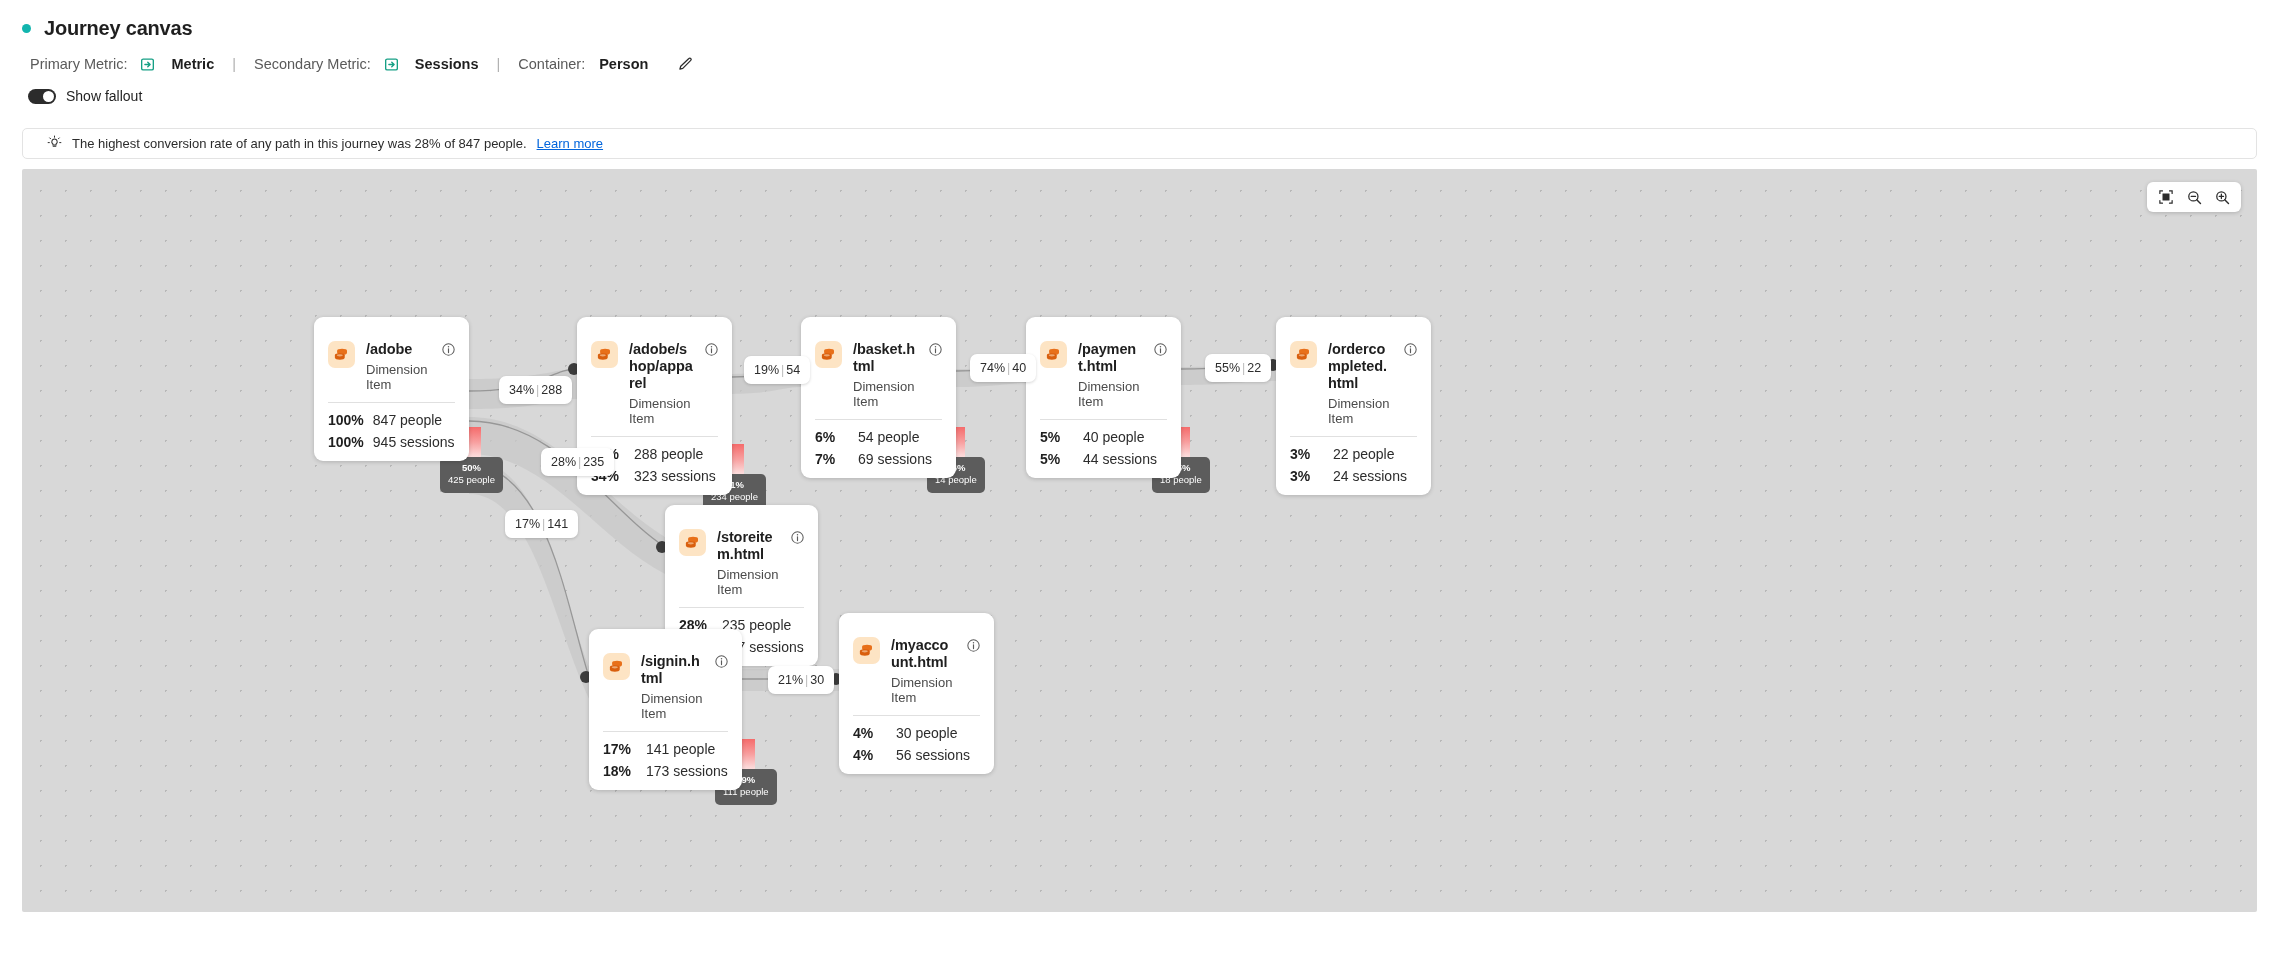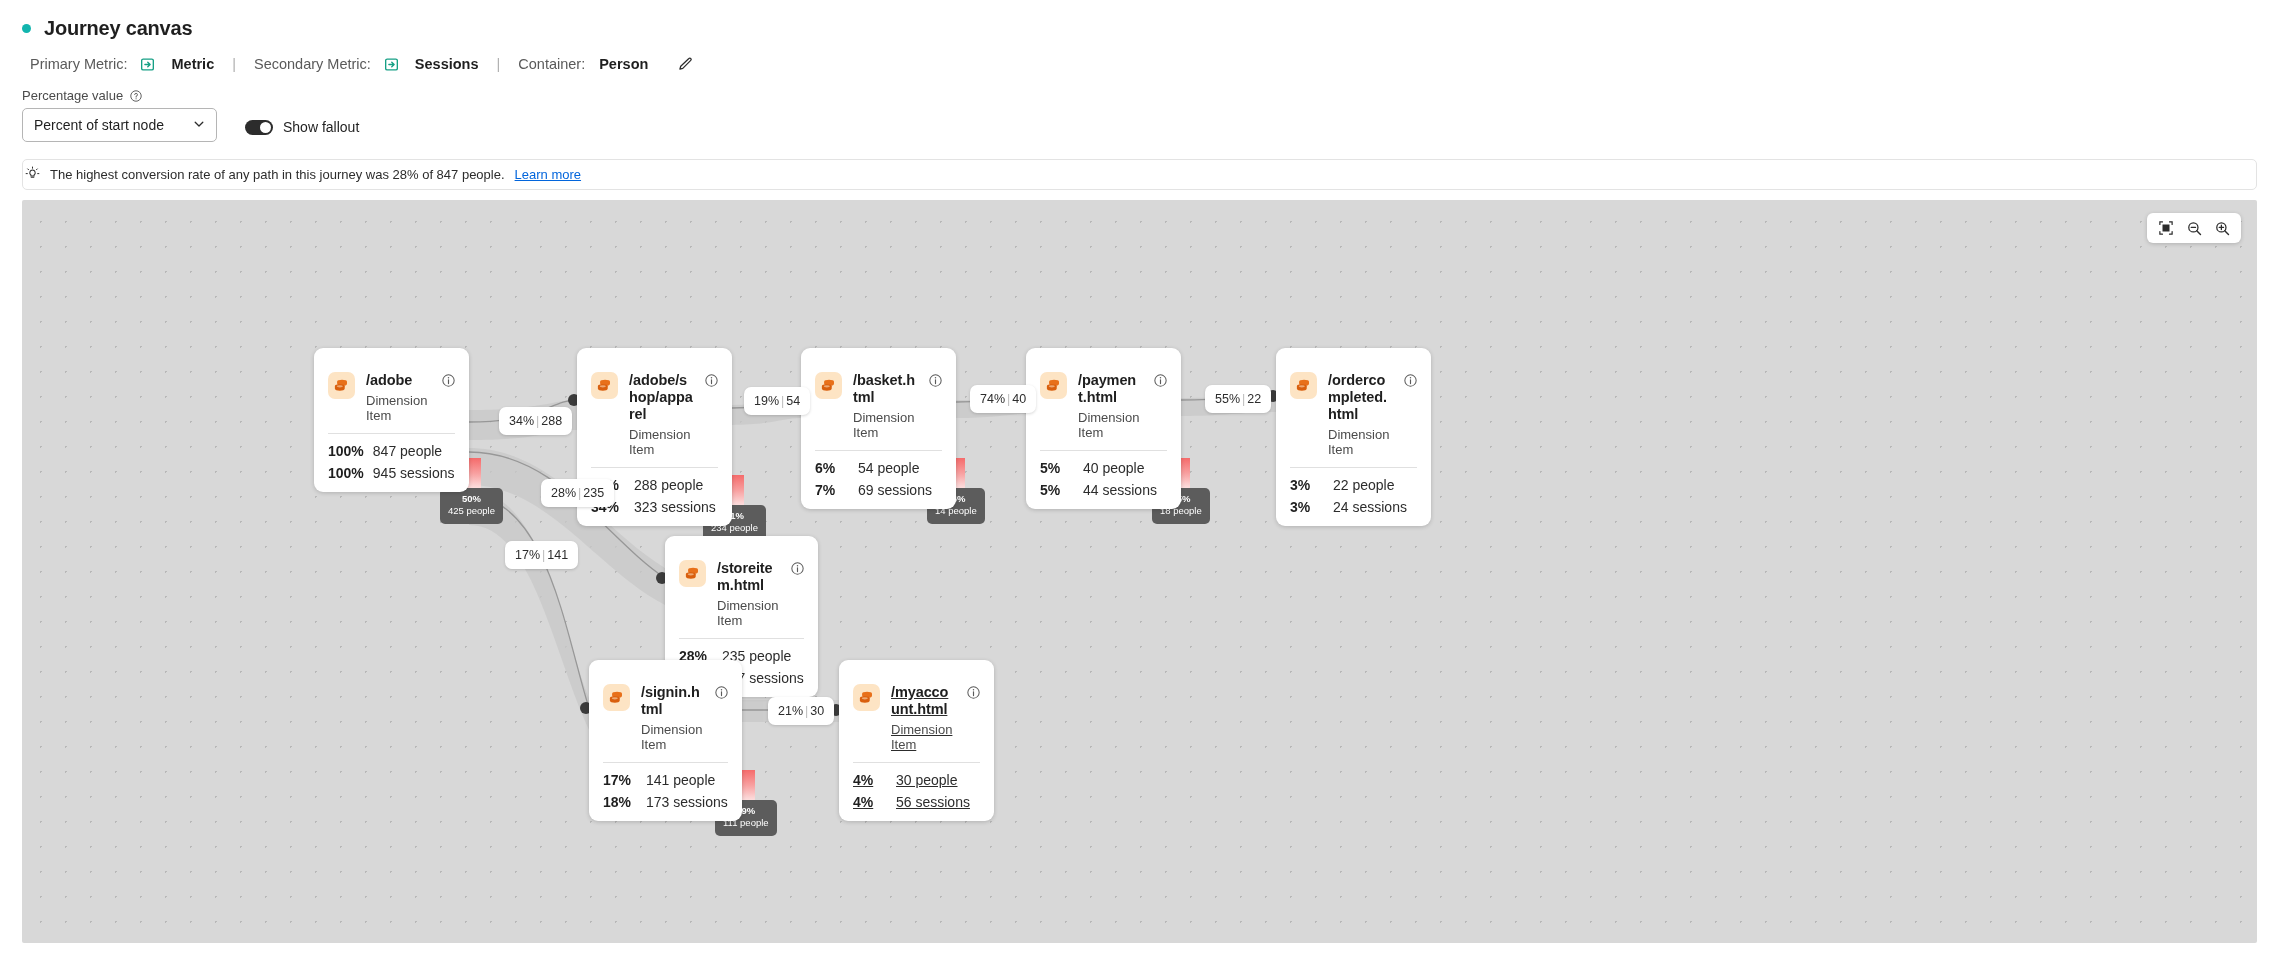--- a/index.html
+++ b/index.html
@@ -79,21 +79,21 @@
   }
   .toggle-label { font-size: 14px; color: #1f1f1f; }
 
   
   .info-banner {
     margin: 17px 22px 0 22px;
     height: 31px;
     border: 1px solid #e3e3e3; border-radius: 5px;
     background: #fff;
     display: flex; align-items: center; gap: 10px;
-    padding: 0 2px;
+    padding: 0 24px;
     font-size: 13px; color: #2c2c2c;
   }
   .banner-link { color: #0265dc; text-decoration: underline; cursor: pointer; }
 
   
   .canvas {
     position: relative;
     margin: 10px 22px 0 22px;
     height: 743px;
     background-color: #d8d8d8;
@@ -213,40 +213,20 @@
   <span class="lbl">Container:</span>
   <span class="val">Person</span>
   <span class="edit-pencil">
     <svg width="15" height="15" viewBox="0 0 16 16">
       <path d="M11.6 1.6a1.4 1.4 0 0 1 2 2L5.1 12.1 2 13l.9-3.1 8.7-8.3z" fill="none" stroke="#2c2c2c" stroke-width="1.35" stroke-linejoin="round"></path>
     </svg>
   </span>
 </div>
 
 <div class="controls">
-  <div class="field-group">
-    <div class="field-label">
-      <span>Percentage value</span>
-      <span class="help-icon">
-        <svg width="12" height="12" viewBox="0 0 14 14">
-          <circle cx="7" cy="7" r="6.1" fill="none" stroke="#5a5a5a" stroke-width="1.1"></circle>
-          <path d="M5.4 5.3a1.65 1.65 0 1 1 1.75 1.9v1.1" fill="none" stroke="#5a5a5a" stroke-width="1.1" stroke-linecap="round"></path>
-          <circle cx="7.1" cy="10.2" r="0.72" fill="#5a5a5a"></circle>
-        </svg>
-      </span>
-    </div>
-    <div class="select-box">
-      <span>Percent of start node</span>
-      <span class="chev">
-        <svg width="12" height="12" viewBox="0 0 12 12">
-            <path d="M2.2 4.2 6 8l3.8-3.8" fill="none" stroke="#2c2c2c" stroke-width="1.3" stroke-linecap="round" stroke-linejoin="round"></path>
-          </svg>
-      </span>
-    </div>
-  </div>
 
 
   <div class="toggle-wrap">
     <span class="toggle">
         <span class="knob"></span>
       </span>
     <span class="toggle-label">Show fallout</span>
   </div>
 </div>
 
@@ -537,21 +517,21 @@
         <div class="node-rule"></div>
         <div class="stat-row">
           <span class="stat-pct">17%</span>
           <span class="stat-val">141 people</span>
         </div>
         <div class="stat-row">
           <span class="stat-pct">18%</span>
           <span class="stat-val">173 sessions</span>
         </div>
       </div>
-      <div class="node" style="left: 817px; top: 460px; width: 155px; text-decoration: underline;">
+      <div class="node" style="left: 817px; top: 444px; width: 155px;">
         <div class="node-head">
           <div class="node-icon">
             <svg width="17" height="17" viewBox="0 0 18 18">
               <ellipse cx="9.6" cy="5.1" rx="5.2" ry="2.1" fill="#e8701a"></ellipse>
               <path d="M4.4 5.1v2.2c0 1.16 2.33 2.1 5.2 2.1s5.2-.94 5.2-2.1V5.1" fill="#e8701a"></path>
               <ellipse cx="7.2" cy="9.9" rx="5.2" ry="2.1" fill="#d95f0e"></ellipse>
               <path d="M2 9.9v2.6c0 1.16 2.33 2.1 5.2 2.1s5.2-.94 5.2-2.1V9.9" fill="#d95f0e"></path>
               <ellipse cx="7.2" cy="9.9" rx="3.3" ry="1.2" fill="#fde4c4" opacity=".55"></ellipse>
             </svg>
           </div>

